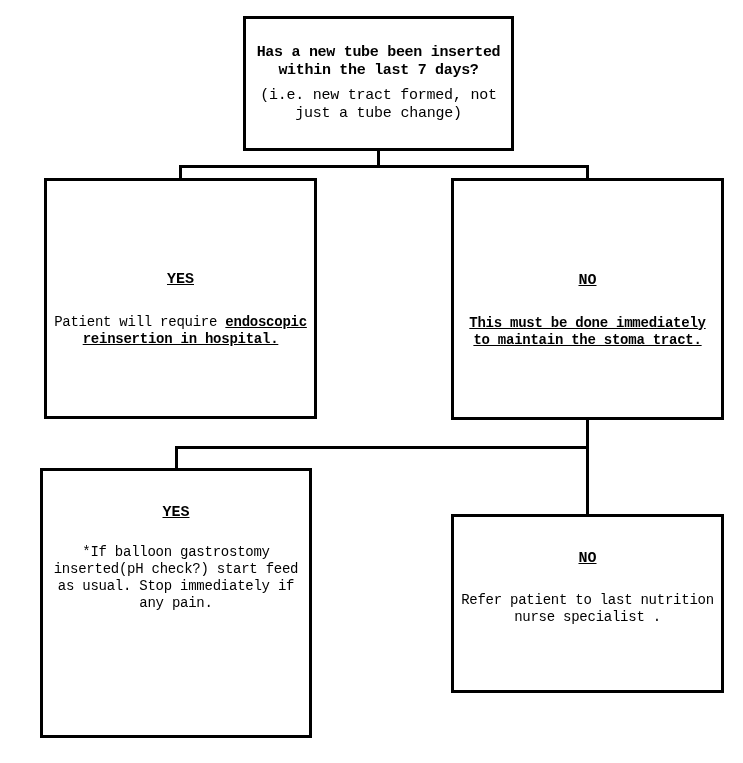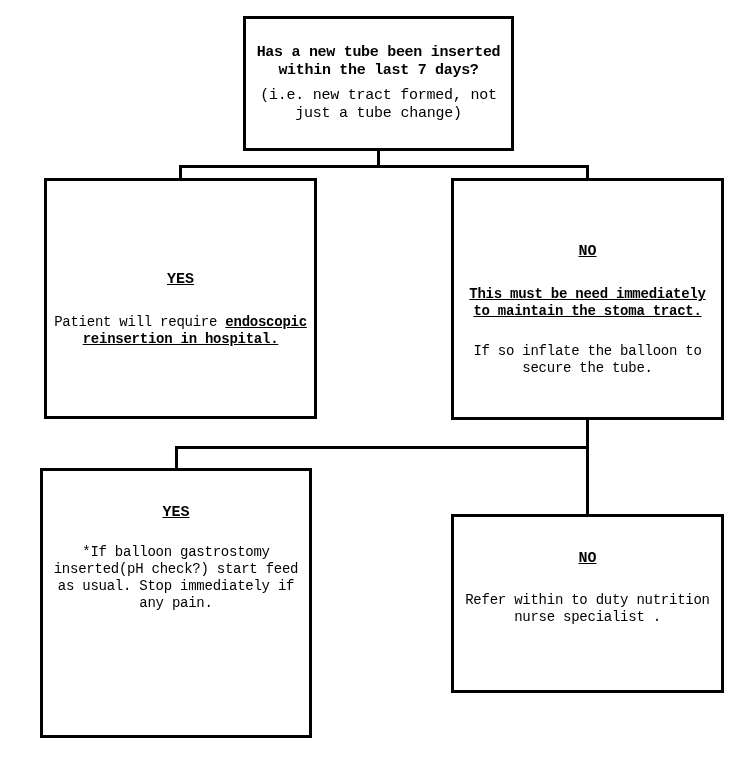--- a/index.html
+++ b/index.html
@@ -90,36 +90,35 @@
     <div class="head-group">
       <p class="label">YES</p>
     </div>
     <p><span>Patient will require </span><span class="emph">endoscopic reinsertion in hospital.</span></p>
   </div>
 
   <div class="node" id="node-no1">
     <div class="head-group">
       <p class="label">NO</p>
     </div>
-    <p class="emph">This must be need immediately to maintain the stoma tract.</p>
-    <p>If so inflate the balloon to secure the tube.</p>
+    <p class="emph">This must be done immediately to maintain the stoma tract.</p>
   </div>
 
   <div class="node" id="node-yes2">
     <div class="head-group">
       <p class="label">YES</p>
     </div>
     <p>*If balloon gastrostomy inserted(pH check?) start feed as usual. Stop immediately if any pain.</p>
   </div>
 
   <div class="node" id="node-no2">
     <div class="head-group">
       <p class="label">NO</p>
     </div>
-    <p>Refer within to duty nutrition nurse specialist .</p>
+    <p>Refer patient to last nutrition nurse specialist .</p>
   </div>
 
   <div class="line" id="conn-top-stem"></div>
   <div class="line" id="conn-branch1-h"></div>
   <div class="line" id="conn-branch1-left"></div>
   <div class="line" id="conn-branch1-right"></div>
   <div class="line" id="conn-no1-stem"></div>
   <div class="line" id="conn-branch2-h"></div>
   <div class="line" id="conn-branch2-left"></div>
 

